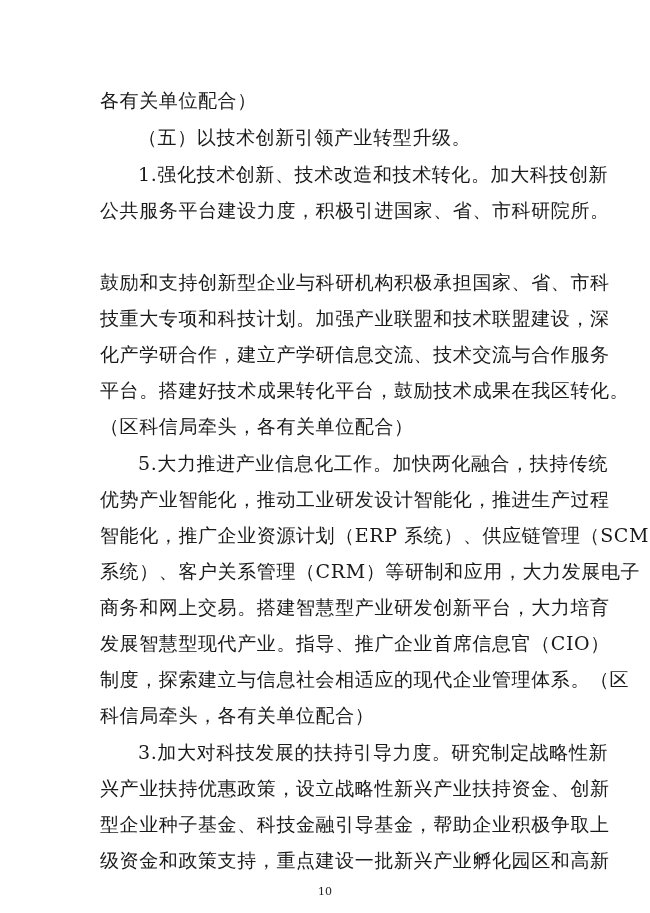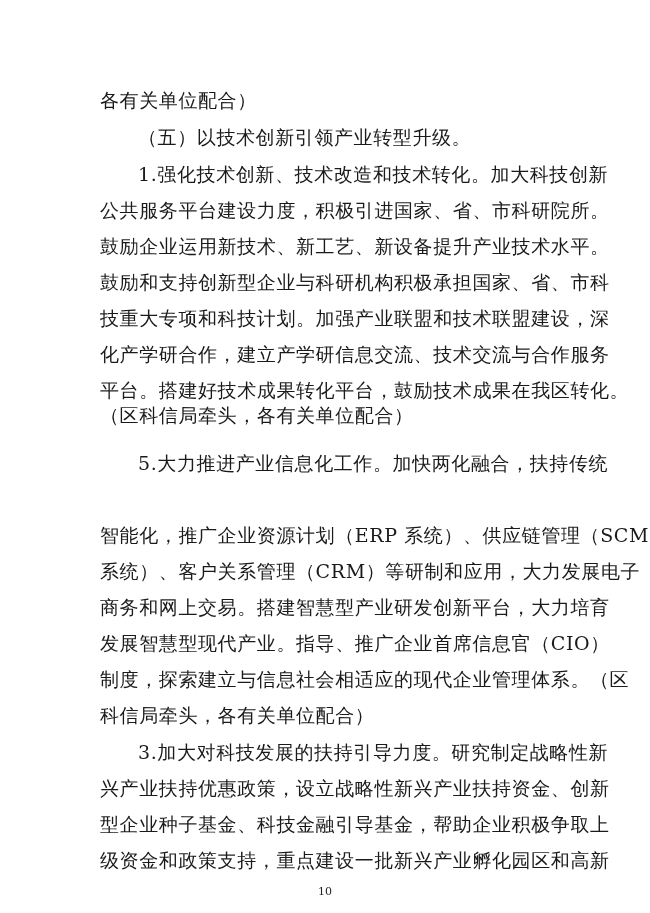--- a/index.html
+++ b/index.html
@@ -14,27 +14,27 @@
       font-size: 11px; font-family: "DejaVu Serif", serif; color: #222; }
   </style>
 </head>
 <body>
 
 <div class="page">
   <div class="line" style="top:74px">各有关单位配合）</div>
   <div class="line indent" style="top:111px">（五）以技术创新引领产业转型升级。</div>
   <div class="line indent" style="top:148px"><span class="bold">1.强化技术创新、技术改造和技术转化。</span><span>加大科技创新</span></div>
   <div class="line" style="top:184px">公共服务平台建设力度，积极引进国家、省、市科研院所。</div>
-  <div class="line" style="top:220px">鼓励企业运用新技术、新工艺、新设备提升产业技术水平。</div>
   <div class="line" style="top:256px">鼓励和支持创新型企业与科研机构积极承担国家、省、市科</div>
   <div class="line" style="top:292px">技重大专项和科技计划。加强产业联盟和技术联盟建设，深</div>
   <div class="line" style="top:328px">化产学研合作，建立产学研信息交流、技术交流与合作服务</div>
   <div class="line" style="top:364px">平台。搭建好技术成果转化平台，鼓励技术成果在我区转化。</div>
-  <div class="line" style="top:389px">（区科信局牵头，各有关单位配合）</div>
+  <div class="line" style="top:400px">（区科信局牵头，各有关单位配合）</div>
   <div class="line indent" style="top:437px"><span class="bold">5.大力推进产业信息化工作。</span><span>加快两化融合，扶持传统</span></div>
+  <div class="line" style="top:473px">优势产业智能化，推动工业研发设计智能化，推进生产过程</div>
   <div class="line" style="top:509px">智能化，推广企业资源计划（ERP 系统）、供应链管理（SCM</div>
   <div class="line" style="top:545px">系统）、客户关系管理（CRM）等研制和应用，大力发展电子</div>
   <div class="line" style="top:581px">商务和网上交易。搭建智慧型产业研发创新平台，大力培育</div>
   <div class="line" style="top:617px">发展智慧型现代产业。指导、推广企业首席信息官（CIO）</div>
   <div class="line" style="top:653px">制度，探索建立与信息社会相适应的现代企业管理体系。（区</div>
   <div class="line" style="top:689px">科信局牵头，各有关单位配合）</div>
   <div class="line indent" style="top:726px"><span class="bold">3.加大对科技发展的扶持引导力度。</span><span>研究制定战略性新</span></div>
   <div class="line" style="top:762px">兴产业扶持优惠政策，设立战略性新兴产业扶持资金、创新</div>
   <div class="line" style="top:798px">型企业种子基金、科技金融引导基金，帮助企业积极争取上</div>
   <div class="line" style="top:834px">级资金和政策支持，重点建设一批新兴产业孵化园区和高新</div>

